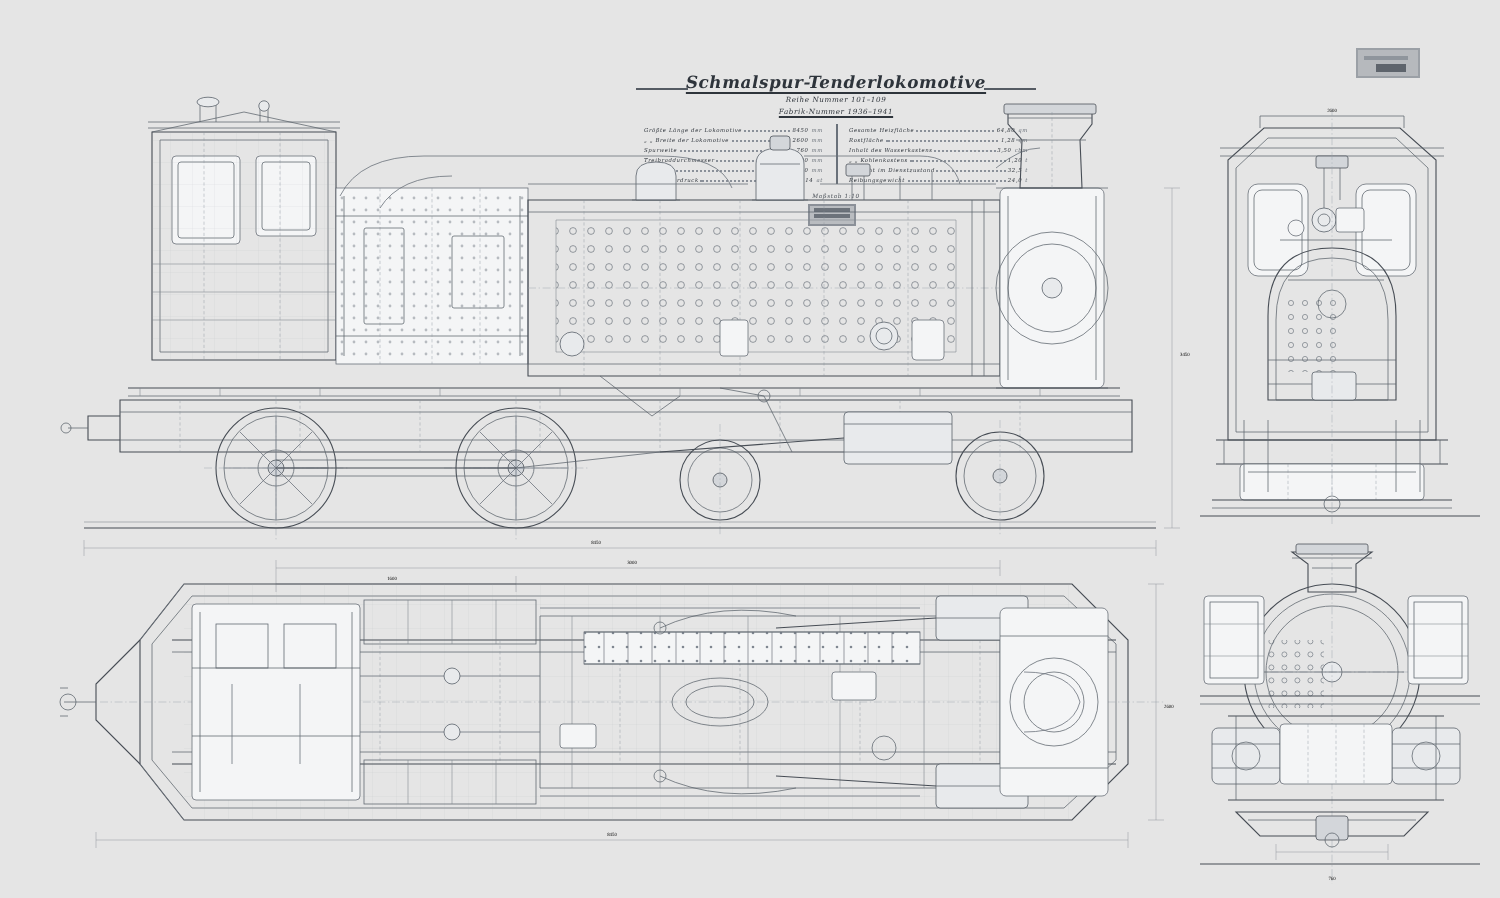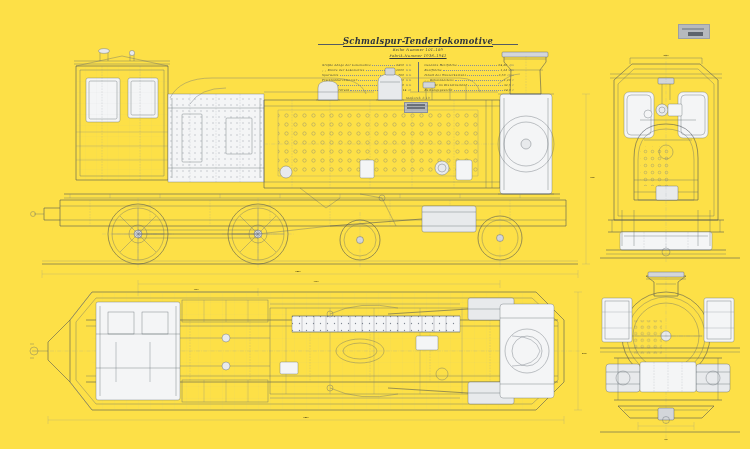--- a/index.html
+++ b/index.html
@@ -1,18 +1,18 @@
 <!DOCTYPE html>
 <html><head>
 <meta charset="utf-8">
 <style>
   html,body{margin:0;padding:0;background:#fff;}
   body{width:750px;height:449px;overflow:hidden;
        font-family:"Liberation Serif",serif;color:#3a3f46;}
-  #sheet{position:relative;width:750px;height:449px;background:#fde047;}
+  #sheet{position:relative;width:750px;height:449px;background:#e5e5e5;}
 
   
   .vw{position:absolute;}
   .script{font-family:"DejaVu Serif",serif;font-style:italic;
           color:#2e343b;letter-spacing:.3px;}
   .dimtxt{font-size:2.4px;color:#6a717a;}
   svg{display:block;overflow:visible;}
   .ln{fill:none;stroke:#5d646d;stroke-width:.38;}
   .ln2{fill:none;stroke:#474d55;stroke-width:.55;}
   .lnL{fill:none;stroke:#7d848d;stroke-width:.28;}

